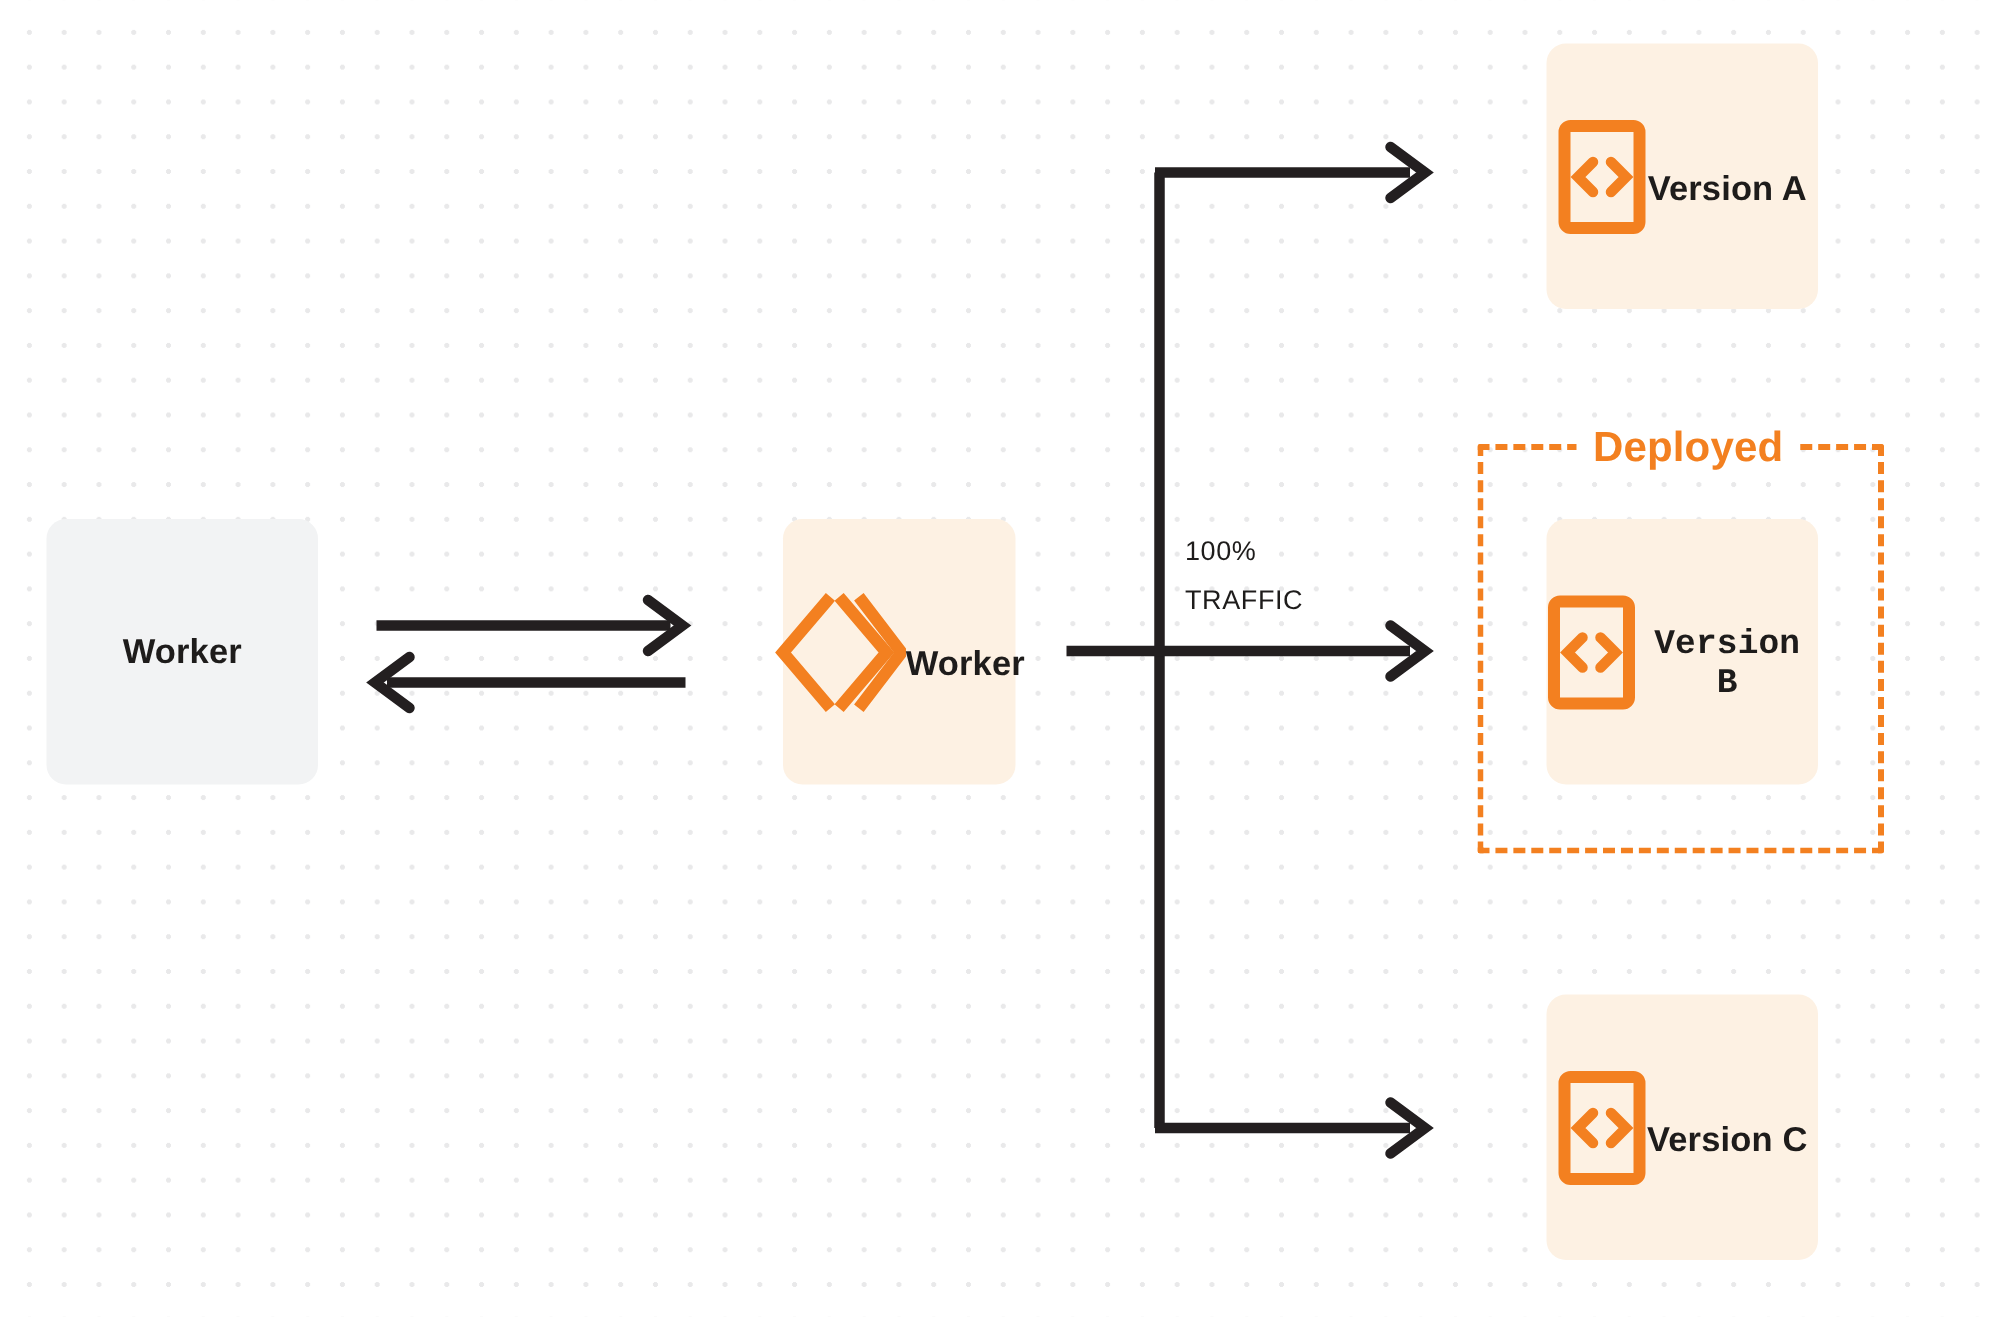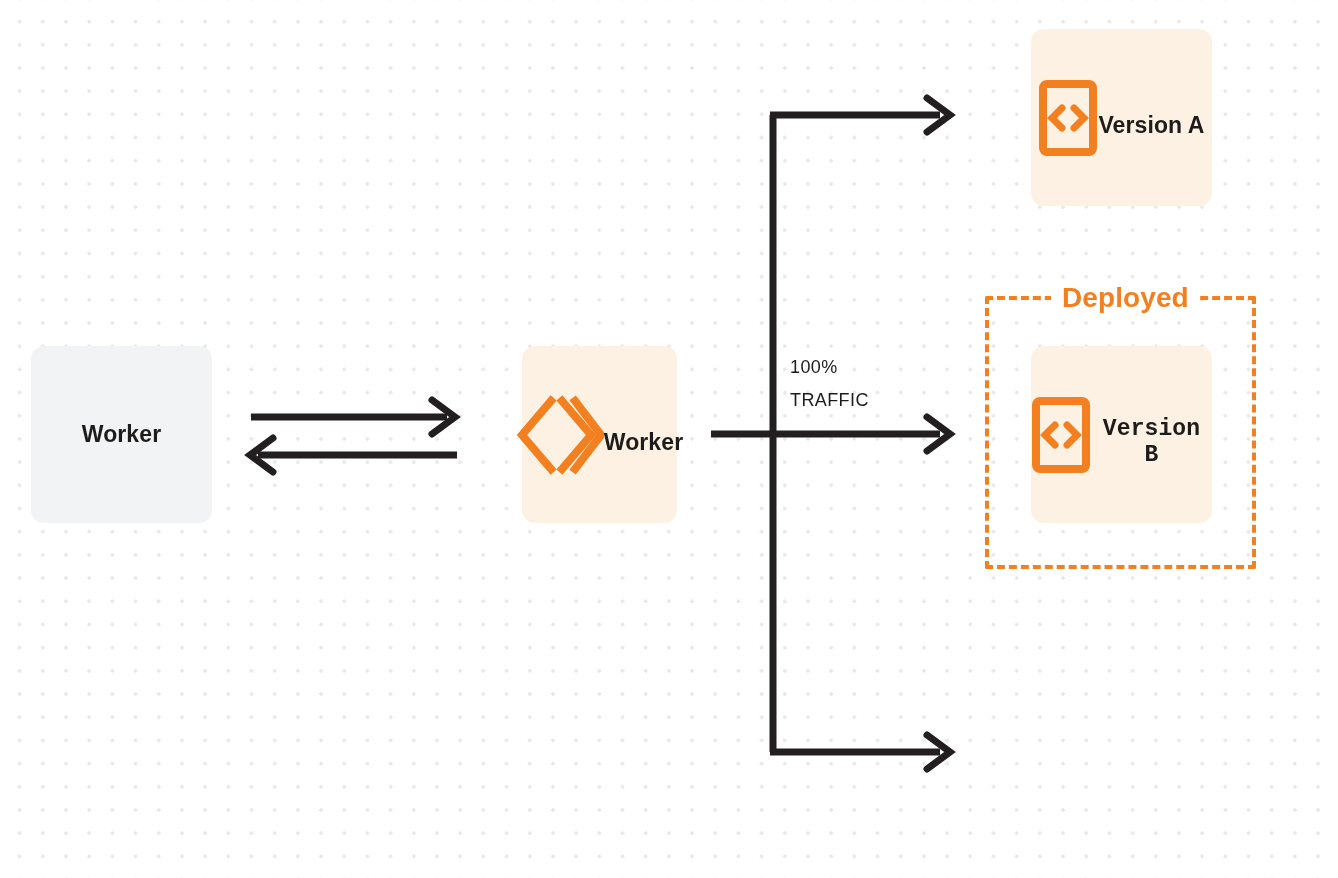--- a/index.html
+++ b/index.html
@@ -206,14 +206,24 @@
     <span class="icon-wrap">
       <svg width="60" height="78" viewBox="0 0 60 78" xmlns="http://www.w3.org/2000/svg">
         <rect x="5" y="5" width="50" height="68" rx="4" ry="4" fill="none" stroke="#F38020" stroke-width="8"></rect>
         <polyline points="24,29 14,39 24,49" fill="none" stroke="#F38020" stroke-width="7" stroke-linecap="round" stroke-linejoin="miter"></polyline>
         <polyline points="36,29 46,39 36,49" fill="none" stroke="#F38020" stroke-width="7" stroke-linecap="round" stroke-linejoin="miter"></polyline>
       </svg>
     </span>
     <span class="node-label">Version B</span>
   </div>
 
+  <div id="version-c-node" class="node version-node">
+    <span class="icon-wrap">
+      <svg width="60" height="78" viewBox="0 0 60 78" xmlns="http://www.w3.org/2000/svg">
+        <rect x="5" y="5" width="50" height="68" rx="4" ry="4" fill="none" stroke="#F38020" stroke-width="8"></rect>
+        <polyline points="24,29 14,39 24,49" fill="none" stroke="#F38020" stroke-width="7" stroke-linecap="round" stroke-linejoin="miter"></polyline>
+        <polyline points="36,29 46,39 36,49" fill="none" stroke="#F38020" stroke-width="7" stroke-linecap="round" stroke-linejoin="miter"></polyline>
+      </svg>
+    </span>
+    <span class="node-label">Version C</span>
+  </div>
 
 </div>
 
 </body></html>

